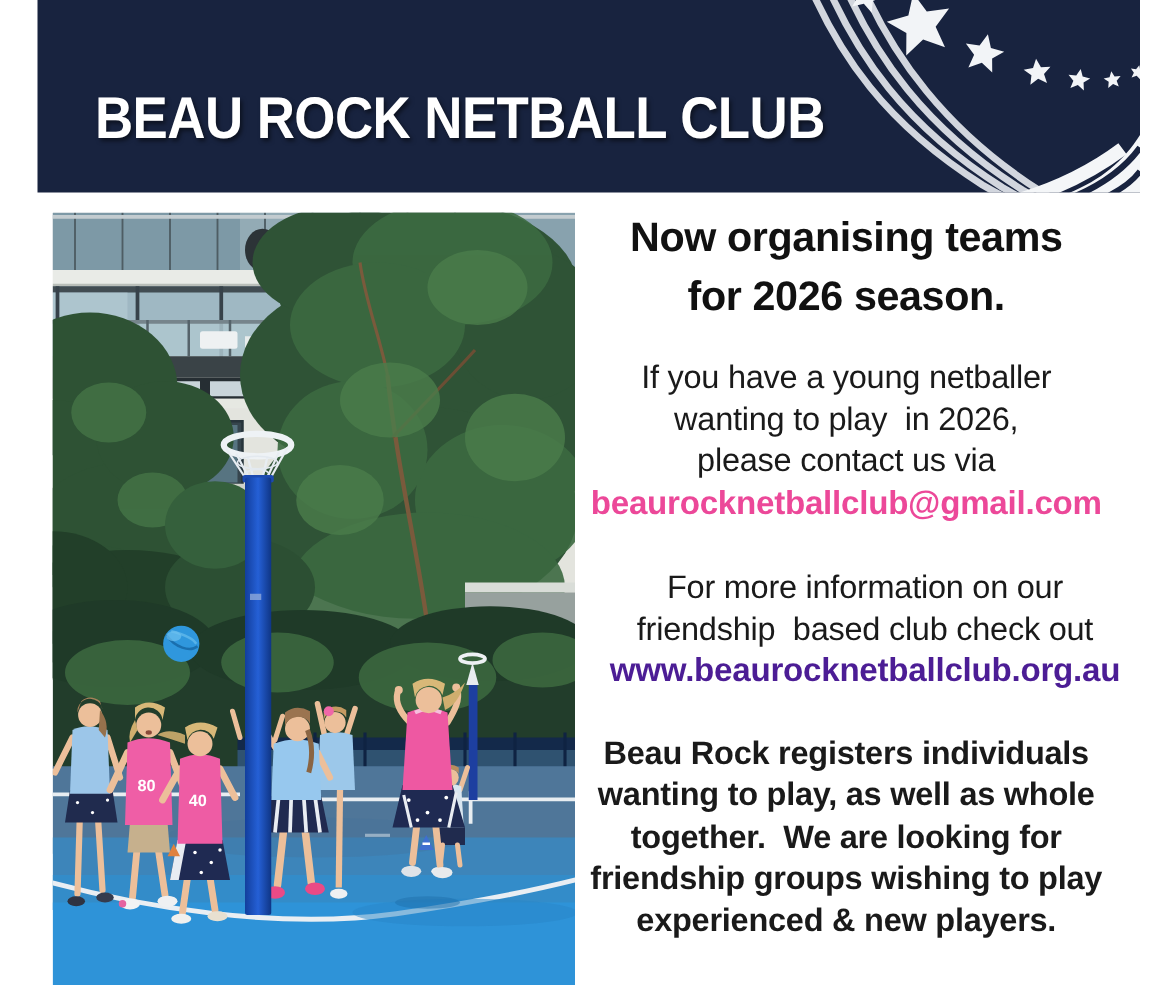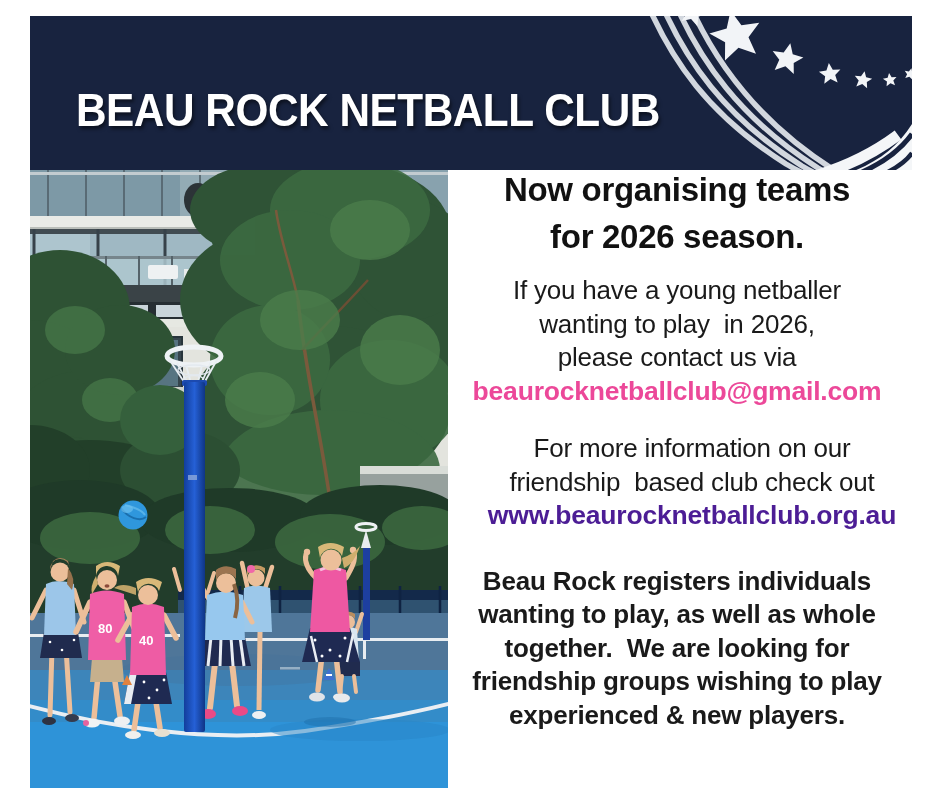--- a/index.html
+++ b/index.html
@@ -1,42 +1,42 @@
 <!DOCTYPE html>
 <html><head>
 <meta charset="utf-8">
 <style>
   * { margin:0; padding:0; box-sizing:border-box; }
   html,body { width:940px; height:788px; background:#ffffff; overflow:hidden;
               font-family:"Liberation Sans", sans-serif; }
   .page { position:relative; width:940px; height:788px; background:#ffffff; }
 
   
-  .banner { position:absolute; left:30px; top:16px; width:882px; height:154px;
+  .banner { position:absolute; left:30px; top:0; width:882px; height:154px;
             background:#18233f; overflow:hidden; }
   .banner-title { position:absolute; left:46px; top:66px; color:#ffffff;
             font-size:47px; font-weight:bold; letter-spacing:-0.5px;
             transform:scaleX(0.9); transform-origin:left center;
             text-shadow:2px 3px 4px rgba(0,0,0,0.5); white-space:pre; }
   .banner-deco { position:absolute; right:0; top:0; width:882px; height:167px; }
 
   
-  .photo { position:absolute; left:30px; top:170px; width:418px; height:618px;
+  .photo { position:absolute; left:42px; top:170px; width:418px; height:618px;
            overflow:hidden; }
   .photo svg { display:block; }
 
   
   .content { position:absolute; left:448px; top:152px; width:458px; height:618px;
              text-align:center; padding-top:14px; color:#1a1a1a; }
   .headline { font-size:33px; line-height:47px; font-weight:bold;
               letter-spacing:-0.3px; color:#111; }
   .para { font-size:26px; line-height:33.5px; letter-spacing:-0.2px; }
   .para .line { white-space:pre; }
-  .p1 { margin-top:14px; }
-  .p2 { margin-top:24px;padding-left:30px; }
+  .p1 { margin-top:25px; }
+  .p2 { margin-top:34px;padding-left:30px; }
   .p3 { margin-top:32px;font-weight:bold; }
   .link-line { font-weight:bold; font-size:26.5px; white-space:pre; cursor:pointer; }
 </style>
 </head>
 <body>
 
 <div class="page">
 
   <div class="banner">
     <svg class="banner-deco" viewBox="0 0 882 167">

